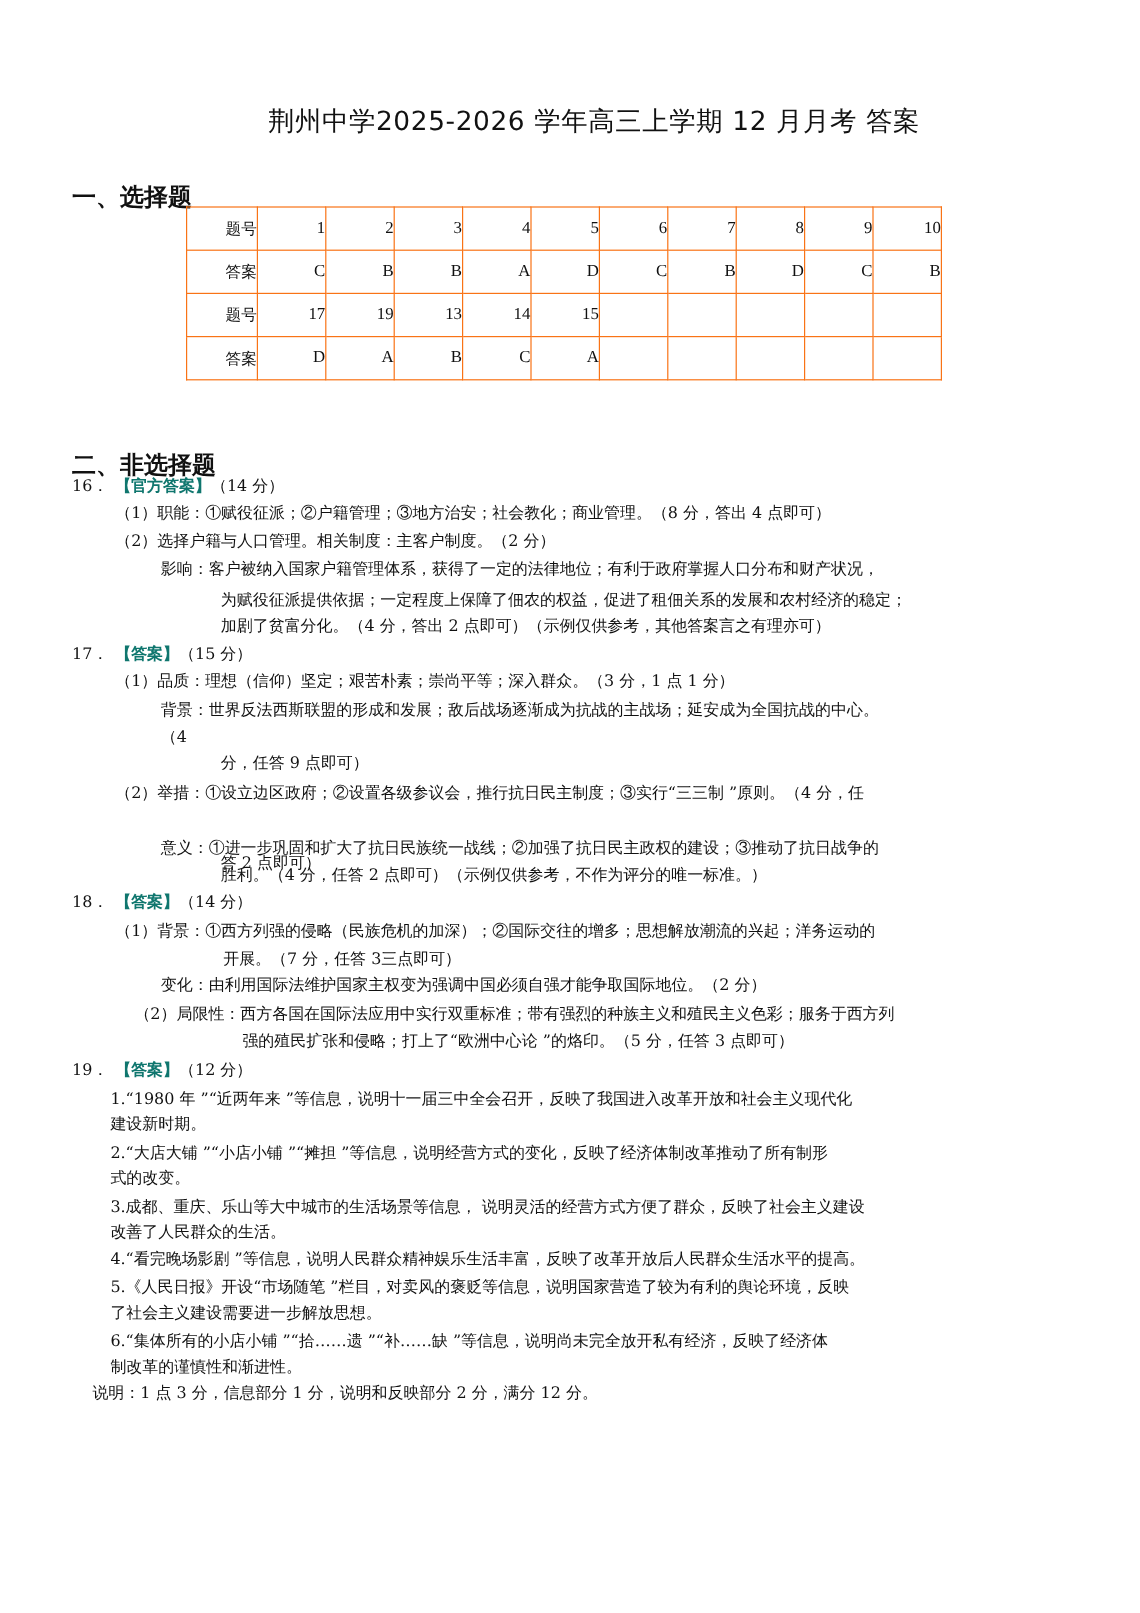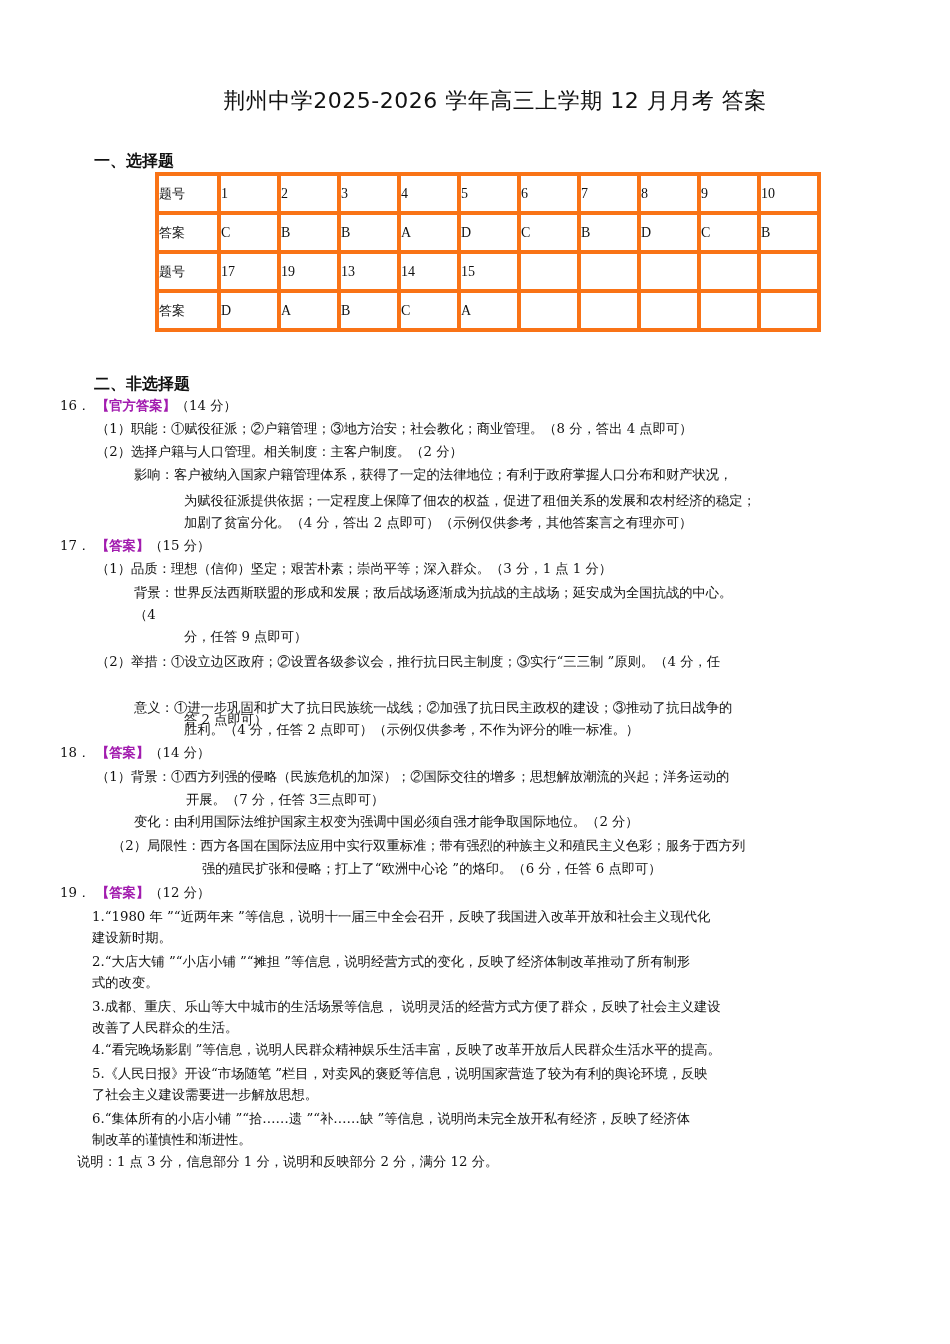--- a/index.html
+++ b/index.html
@@ -1,27 +1,27 @@
 <!DOCTYPE html>
 <html><head>
 <meta charset="utf-8">
 <style>
   html, body { margin: 0; padding: 0; background: #ffffff; }
   body { width: 950px; height: 1344px; position: relative; overflow: hidden;
          font-family: "DejaVu Serif", "Liberation Serif", serif; color: #111; }
   .title { position: absolute; top: 86px; left: 0; width: 990px; text-align: center;
            font-family: "DejaVu Sans", "Liberation Sans", sans-serif; font-size: 22px; letter-spacing: 0.5px; color:#111; }
   .section-heading { position: absolute; left: 60px; font-family: Liberation Serif, serif;
-           font-weight: bold; font-size: 16px; margin-left: 34px; }
+           font-weight: bold; font-size: 20px; }
   table.ans { position: absolute; left: 155px; top: 172px; border-collapse: collapse;
            font-family: "Liberation Serif", serif; font-size: 14px; }
-  table.ans td { border: 4px solid #f97316; width: 56px; height: 35px; text-align: left; padding: 0; }
+  table.ans td { border: 1px solid #f97316; width: 56px; height: 35px; text-align: right; padding: 0; }
   table.ans td.hdr { width: 58px; font-family: "DejaVu Sans", sans-serif; font-size: 13px; }
   .body-text { position: absolute; font-size: 13.3px; line-height: 22.5px; white-space: nowrap; }
-  .red { color: #a21caf; font-family: "DejaVu Sans", sans-serif; font-weight: bold; }
+  .red { color: #0f766e; font-family: "DejaVu Sans", sans-serif; font-weight: bold; }
   .qnum { display: inline-block; width: 36px; }
 </style>
 </head>
 <body>
 
 <div class="title">荆州中学2025-2026 学年高三上学期 12 月月考 答案</div>
 
 <div class="section-heading" style="top:151px">一、选择题</div>
 
 <table class="ans">
@@ -104,21 +104,21 @@
 <div class="body-text" style="left:134px; top:697px">意义：①进一步巩固和扩大了抗日民族统一战线；②加强了抗日民主政权的建设；③推动了抗日战争的</div>
 <div class="body-text" style="left:184px; top:719px">胜利。（4 分，任答 2 点即可）（示例仅供参考，不作为评分的唯一标准。）</div>
 
 <div class="body-text" style="left:60px; top:742px">
   <span class="qnum">18．</span><span class="red">【答案】</span><span>（14 分）</span>
 </div>
 <div class="body-text" style="left:96px; top:766px">（1）背景：①西方列强的侵略（民族危机的加深）；②国际交往的增多；思想解放潮流的兴起；洋务运动的</div>
 <div class="body-text" style="left:186px; top:789px">开展。（7 分，任答 3三点即可）</div>
 <div class="body-text" style="left:134px; top:811px">变化：由利用国际法维护国家主权变为强调中国必须自强才能争取国际地位。（2 分）</div>
 <div class="body-text" style="left:112px; top:835px">（2）局限性：西方各国在国际法应用中实行双重标准；带有强烈的种族主义和殖民主义色彩；服务于西方列</div>
-<div class="body-text" style="left:202px; top:858px">强的殖民扩张和侵略；打上了“欧洲中心论 ”的烙印。（6 分，任答 6 点即可）</div>
+<div class="body-text" style="left:202px; top:858px">强的殖民扩张和侵略；打上了“欧洲中心论 ”的烙印。（5 分，任答 3 点即可）</div>
 
 <div class="body-text" style="left:60px; top:882px">
   <span class="qnum">19．</span><span class="red">【答案】</span><span>（12 分）</span>
 </div>
 <div class="body-text" style="left:92px; top:906px">1.“1980 年 ”“近两年来 ”等信息，说明十一届三中全会召开，反映了我国进入改革开放和社会主义现代化</div>
 <div class="body-text" style="left:92px; top:927px">建设新时期。</div>
 <div class="body-text" style="left:92px; top:951px">2.“大店大铺 ”“小店小铺 ”“摊担 ”等信息，说明经营方式的变化，反映了经济体制改革推动了所有制形</div>
 <div class="body-text" style="left:92px; top:972px">式的改变。</div>
 <div class="body-text" style="left:92px; top:996px">3.成都、重庆、乐山等大中城市的生活场景等信息，  说明灵活的经营方式方便了群众，反映了社会主义建设</div>
 <div class="body-text" style="left:92px; top:1017px">改善了人民群众的生活。</div>

